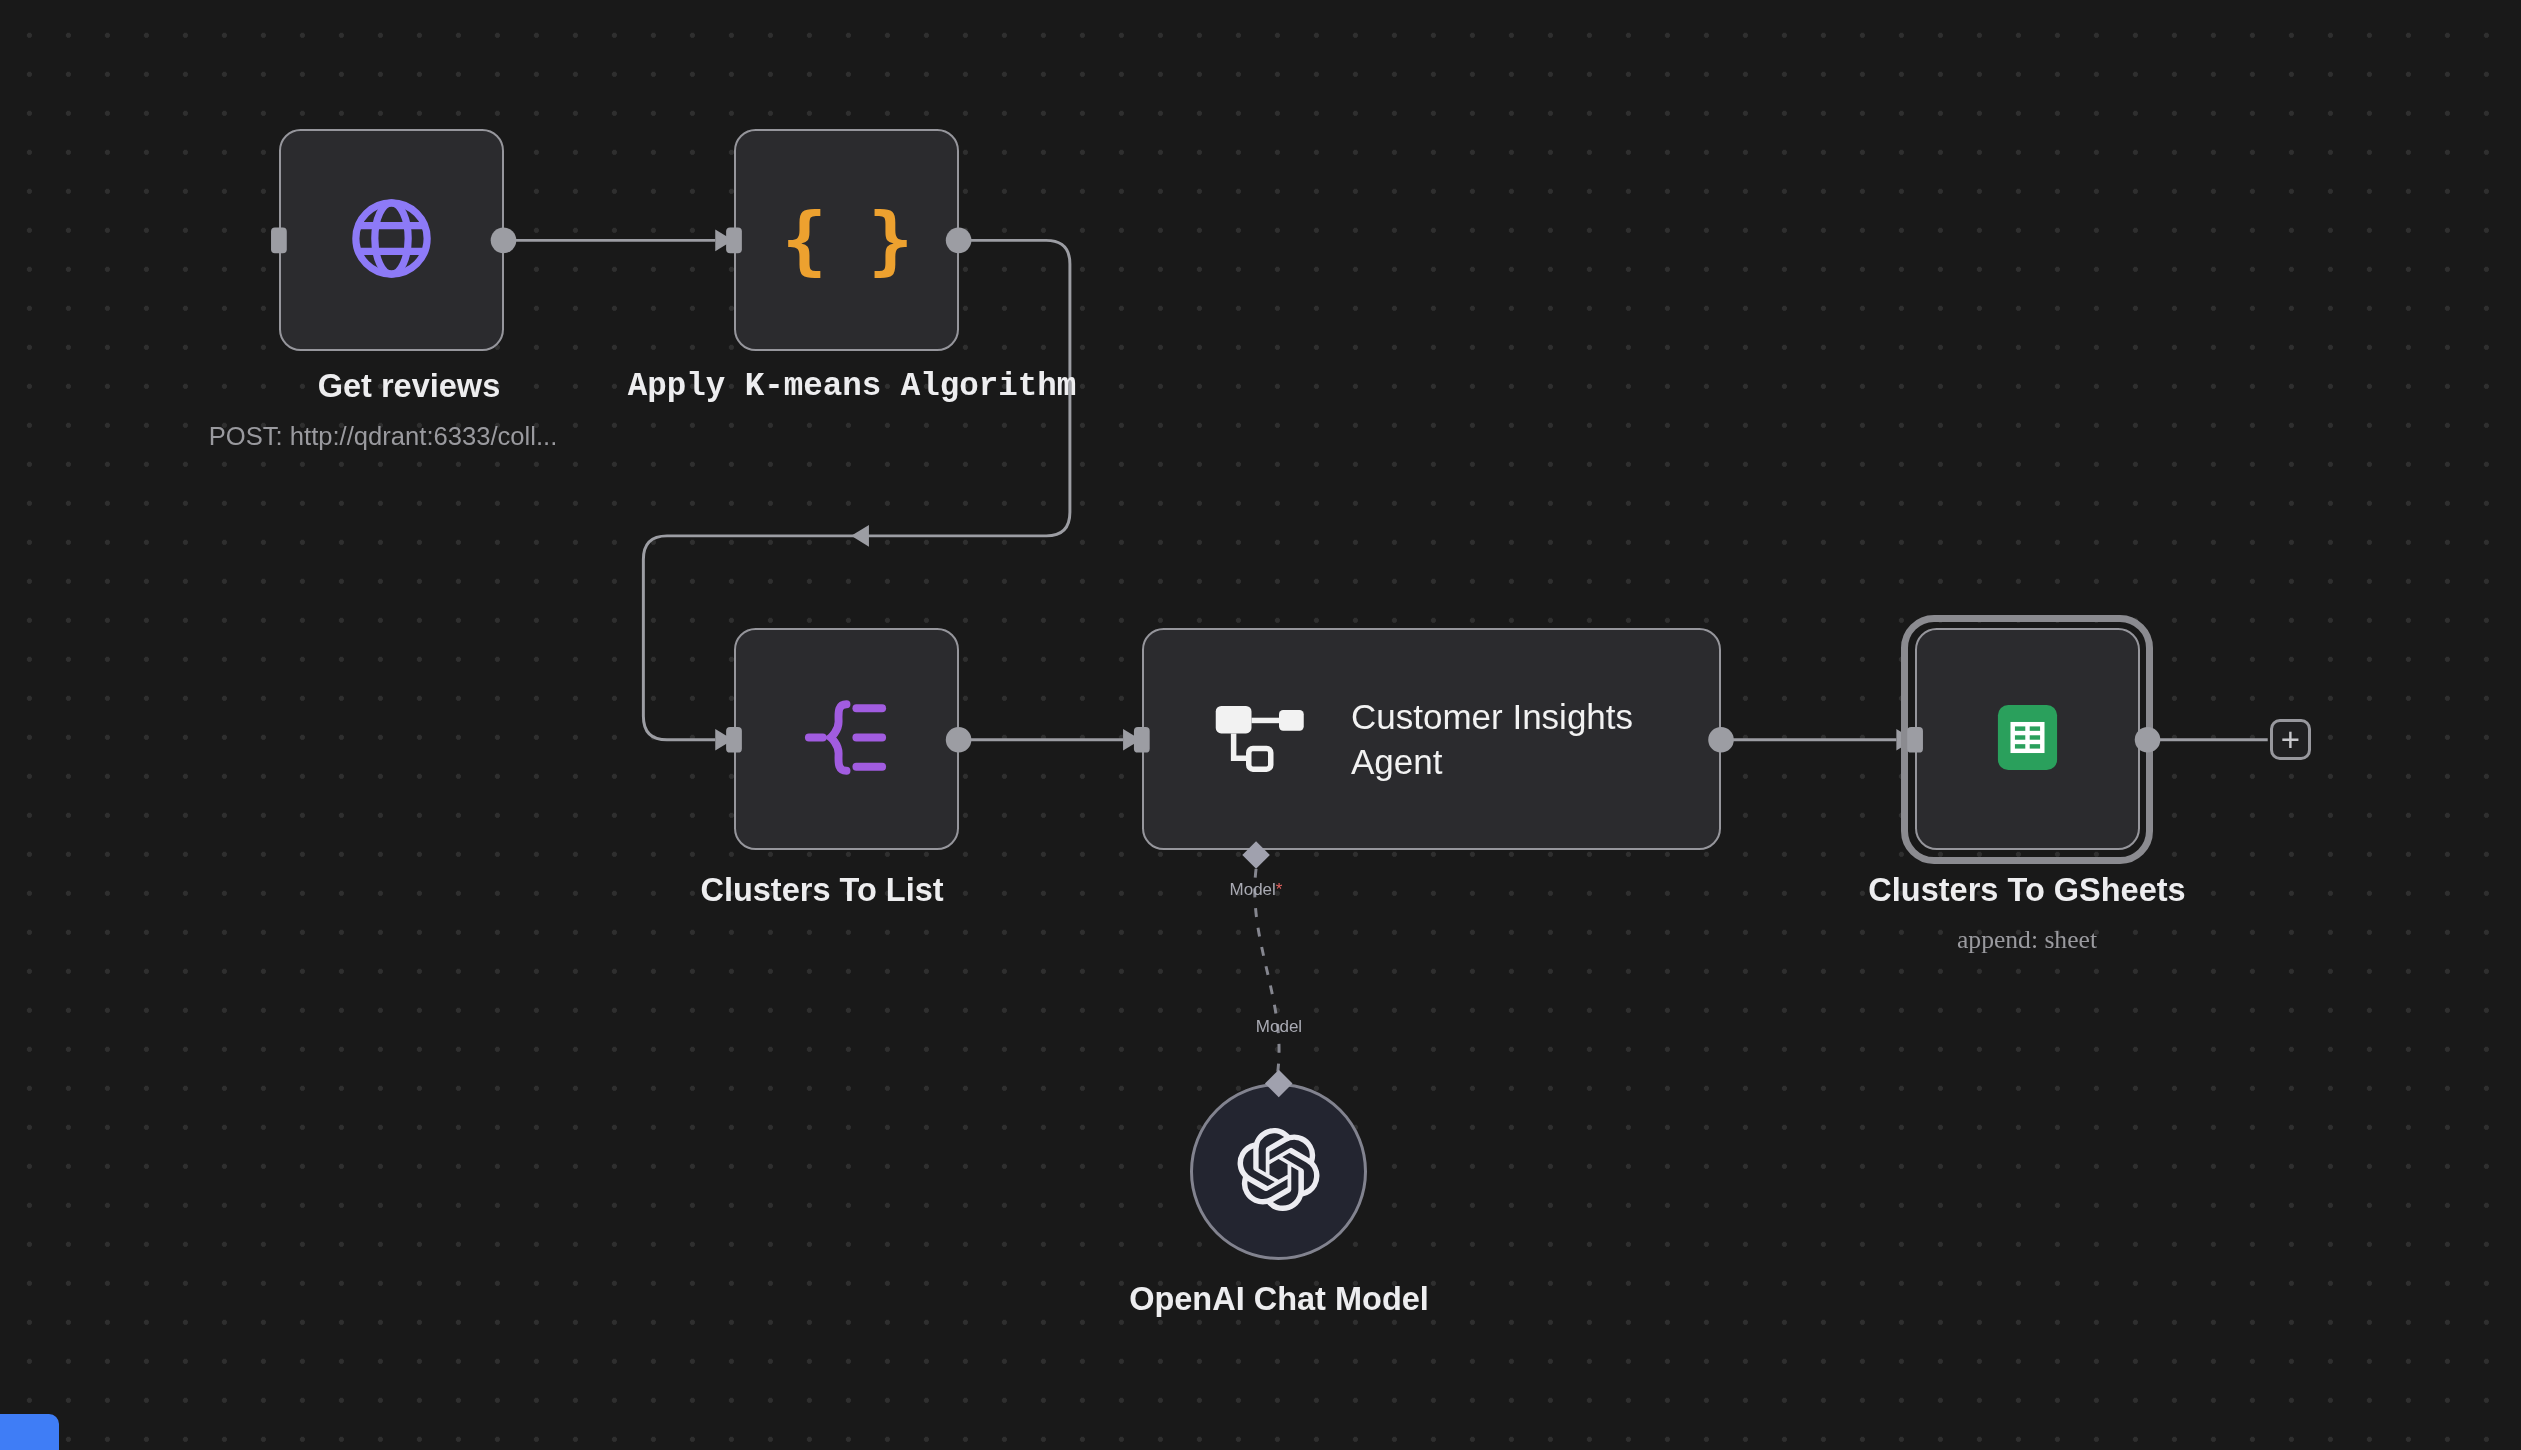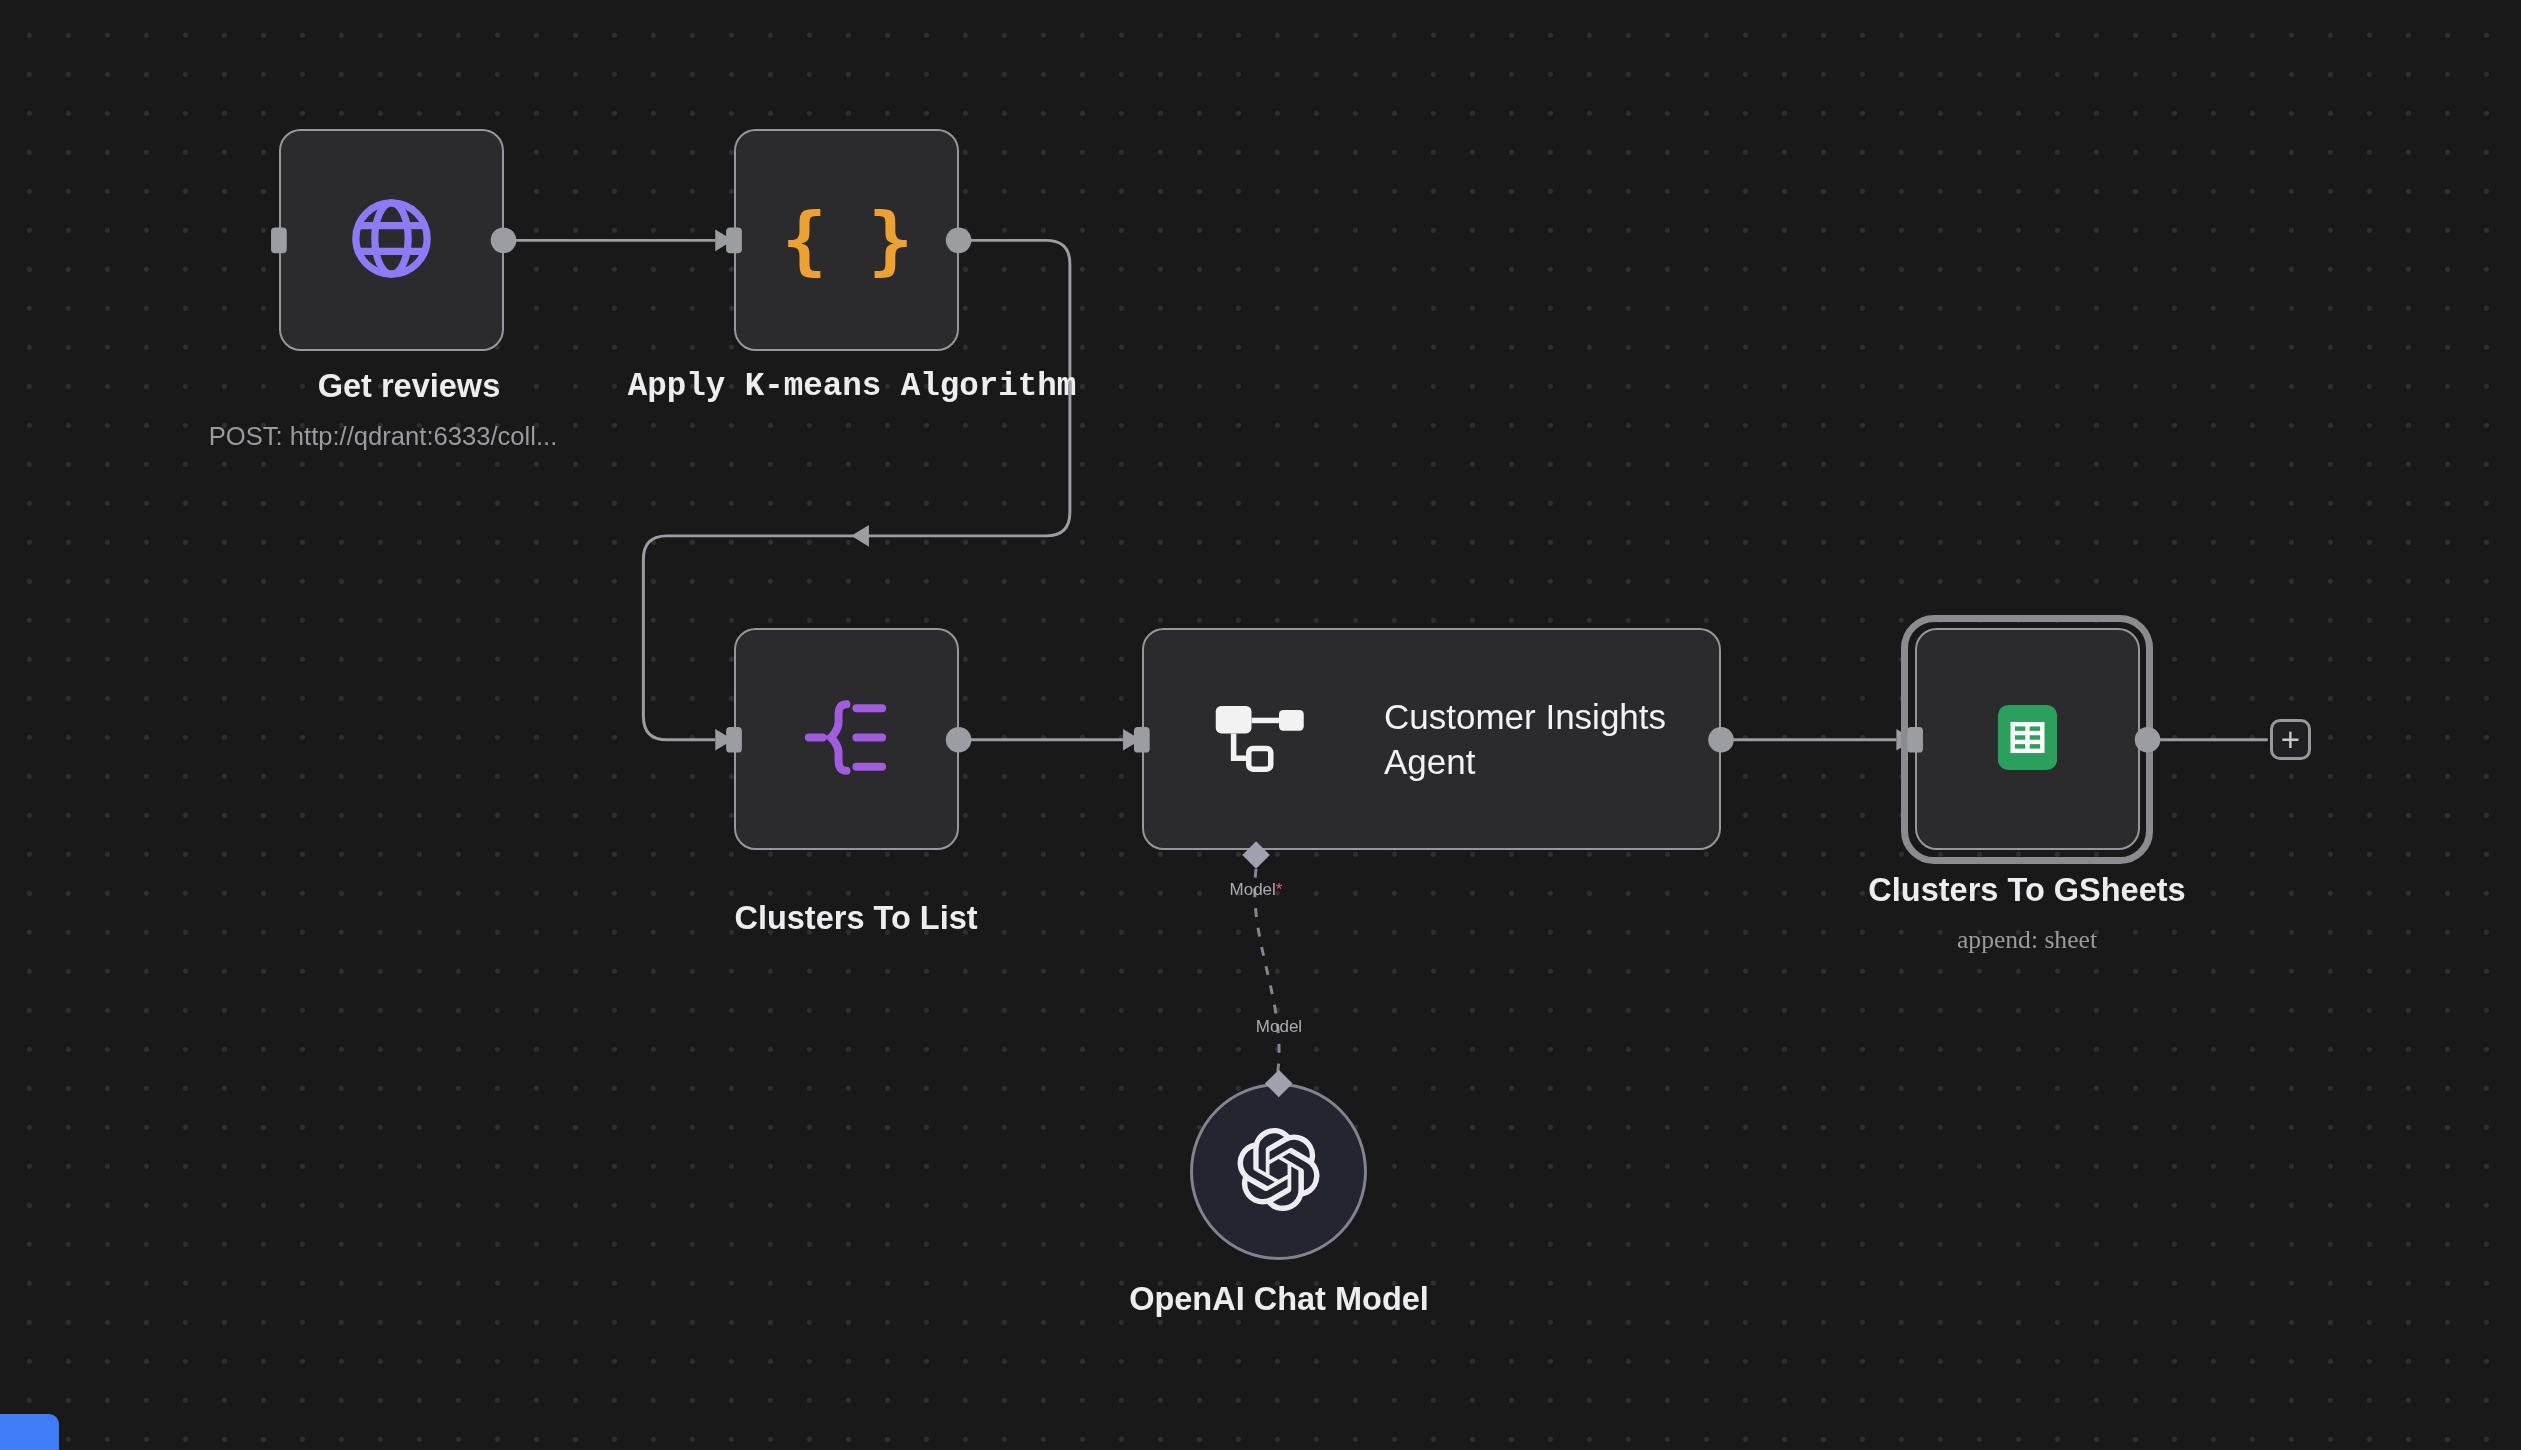--- a/index.html
+++ b/index.html
@@ -11,21 +11,21 @@
     background-color:#191919;
     background-image:radial-gradient(circle,#2f2f2f 2.4px,transparent 2.8px);
     background-size:39px 39px;background-position:9.9px 15.8px;z-index:0;}
 
   svg.layer{position:absolute;left:0;top:0;z-index:1;}
   svg.ports{z-index:3;}
 
   .node{position:absolute;width:225px;height:222px;background:#2b2b2e;
     border:2px solid #96969c;border-radius:21.7px;box-sizing:border-box;
     display:flex;align-items:center;justify-content:center;z-index:2;}
-  .node.wide{width:579px;justify-content:space-between;padding-left:69px;}
+  .node.wide{width:579px;justify-content:flex-start;padding-left:69px;gap:39px;}
   .node.round{width:177px;height:177px;border-radius:50%;background:#232530;
     border:3px solid #82838f;}
 
   .selection-ring{position:absolute;left:1901px;top:615px;width:252px;height:249px;
     border:7.9px solid #8b8b90;border-radius:33px;box-sizing:border-box;z-index:2;}
 
   .node-label{position:absolute;transform:translateX(-50%);color:#ededef;
     font-size:32.5px;font-weight:600;white-space:nowrap;text-align:center;z-index:2;}
   .node-sublabel{position:absolute;transform:translateX(-50%);color:#9a9a9f;
     font-size:25.6px;font-weight:400;white-space:nowrap;text-align:left;z-index:2;}
@@ -150,21 +150,21 @@
     <path d="M 1275 854 L 1289 868 L 1275 882 L 1261 868 Z"></path>
     <path d="M 1298 1086 L 1312 1100 L 1298 1114 L 1284 1100 Z"></path>
   </g>
 </svg>
 
 <div class="node-label" style="left:391px;top:368px;margin-left:18px;">Get reviews</div>
 <div class="node-sublabel" style="left:383px;top:422px;">POST: http://qdrant:6333/coll...</div>
 
 <div class="node-label" style="left:852px;top:368px;font-family:Liberation Mono, monospace;">Apply K-means Algorithm</div>
 
-<div class="node-label" style="left:856px;top:872px;margin-top:28px;">Clusters To List</div>
+<div class="node-label" style="left:822px;top:872px;">Clusters To List</div>
 
 <div class="node-label" style="left:2027px;top:872px;">Clusters To GSheets</div>
 <div class="node-sublabel" style="left:2027px;top:925px;font-family:Liberation Serif, serif;">append: sheet</div>
 
 <div class="node-label" style="left:1279px;top:1281px;">OpenAI Chat Model</div>
 
 <div class="port-label" style="left:1256px;top:880px;"><span>Model</span><span class="req">*</span></div>
 
 <div class="port-label" style="left:1279px;top:1017px;">Model</div>
 

